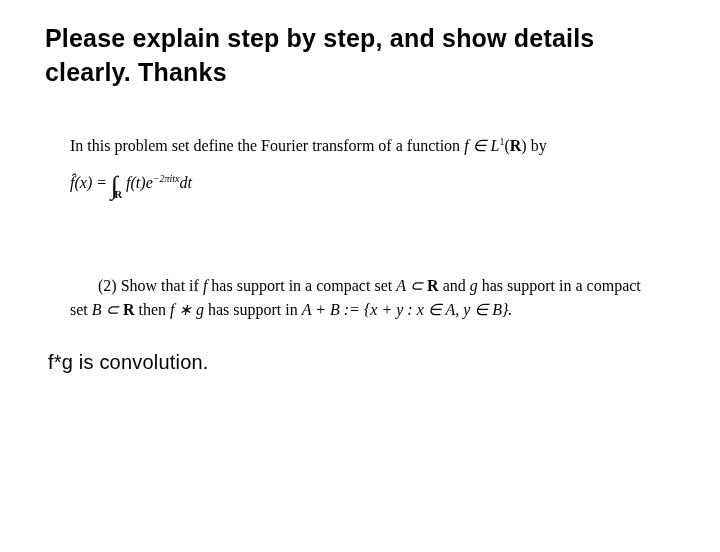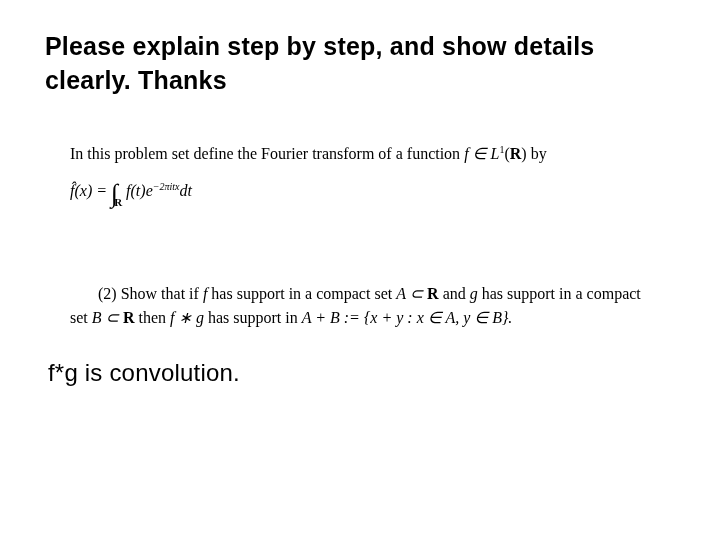--- a/index.html
+++ b/index.html
@@ -5,21 +5,21 @@
   body {
     margin: 0;
     padding: 0;
     background: #ffffff;
     width: 720px;
     height: 552px;
     font-family: Arial, Helvetica, sans-serif;
     color: #000;
   }
   .page {
-    padding: 30px 45px 20px 45px;
+    padding: 22px 45px 20px 45px;
   }
   .heading {
     font-size: 25px;
     font-weight: 700;
     line-height: 1.35;
     letter-spacing: 0.2px;
     margin-bottom: 44px;
   }
   .body-block {
     font-family: "Times New Roman", Times, serif;
@@ -50,21 +50,21 @@
   .sup {
     font-size: 10px;
     vertical-align: 6px;
   }
   .problem {
     text-indent: 28px;
     margin-bottom: 30px;
   }
   .footnote {
     font-family: Arial, Helvetica, sans-serif;
-    font-size: 24px;
+    font-size: 20px;
     font-weight: 400;
     padding-left: 3px;
     letter-spacing: 0.2px;
   }
   .ital { font-style: italic; }
   .bold { font-weight: bold; }
 </style>
 </head>
 <body>
 

